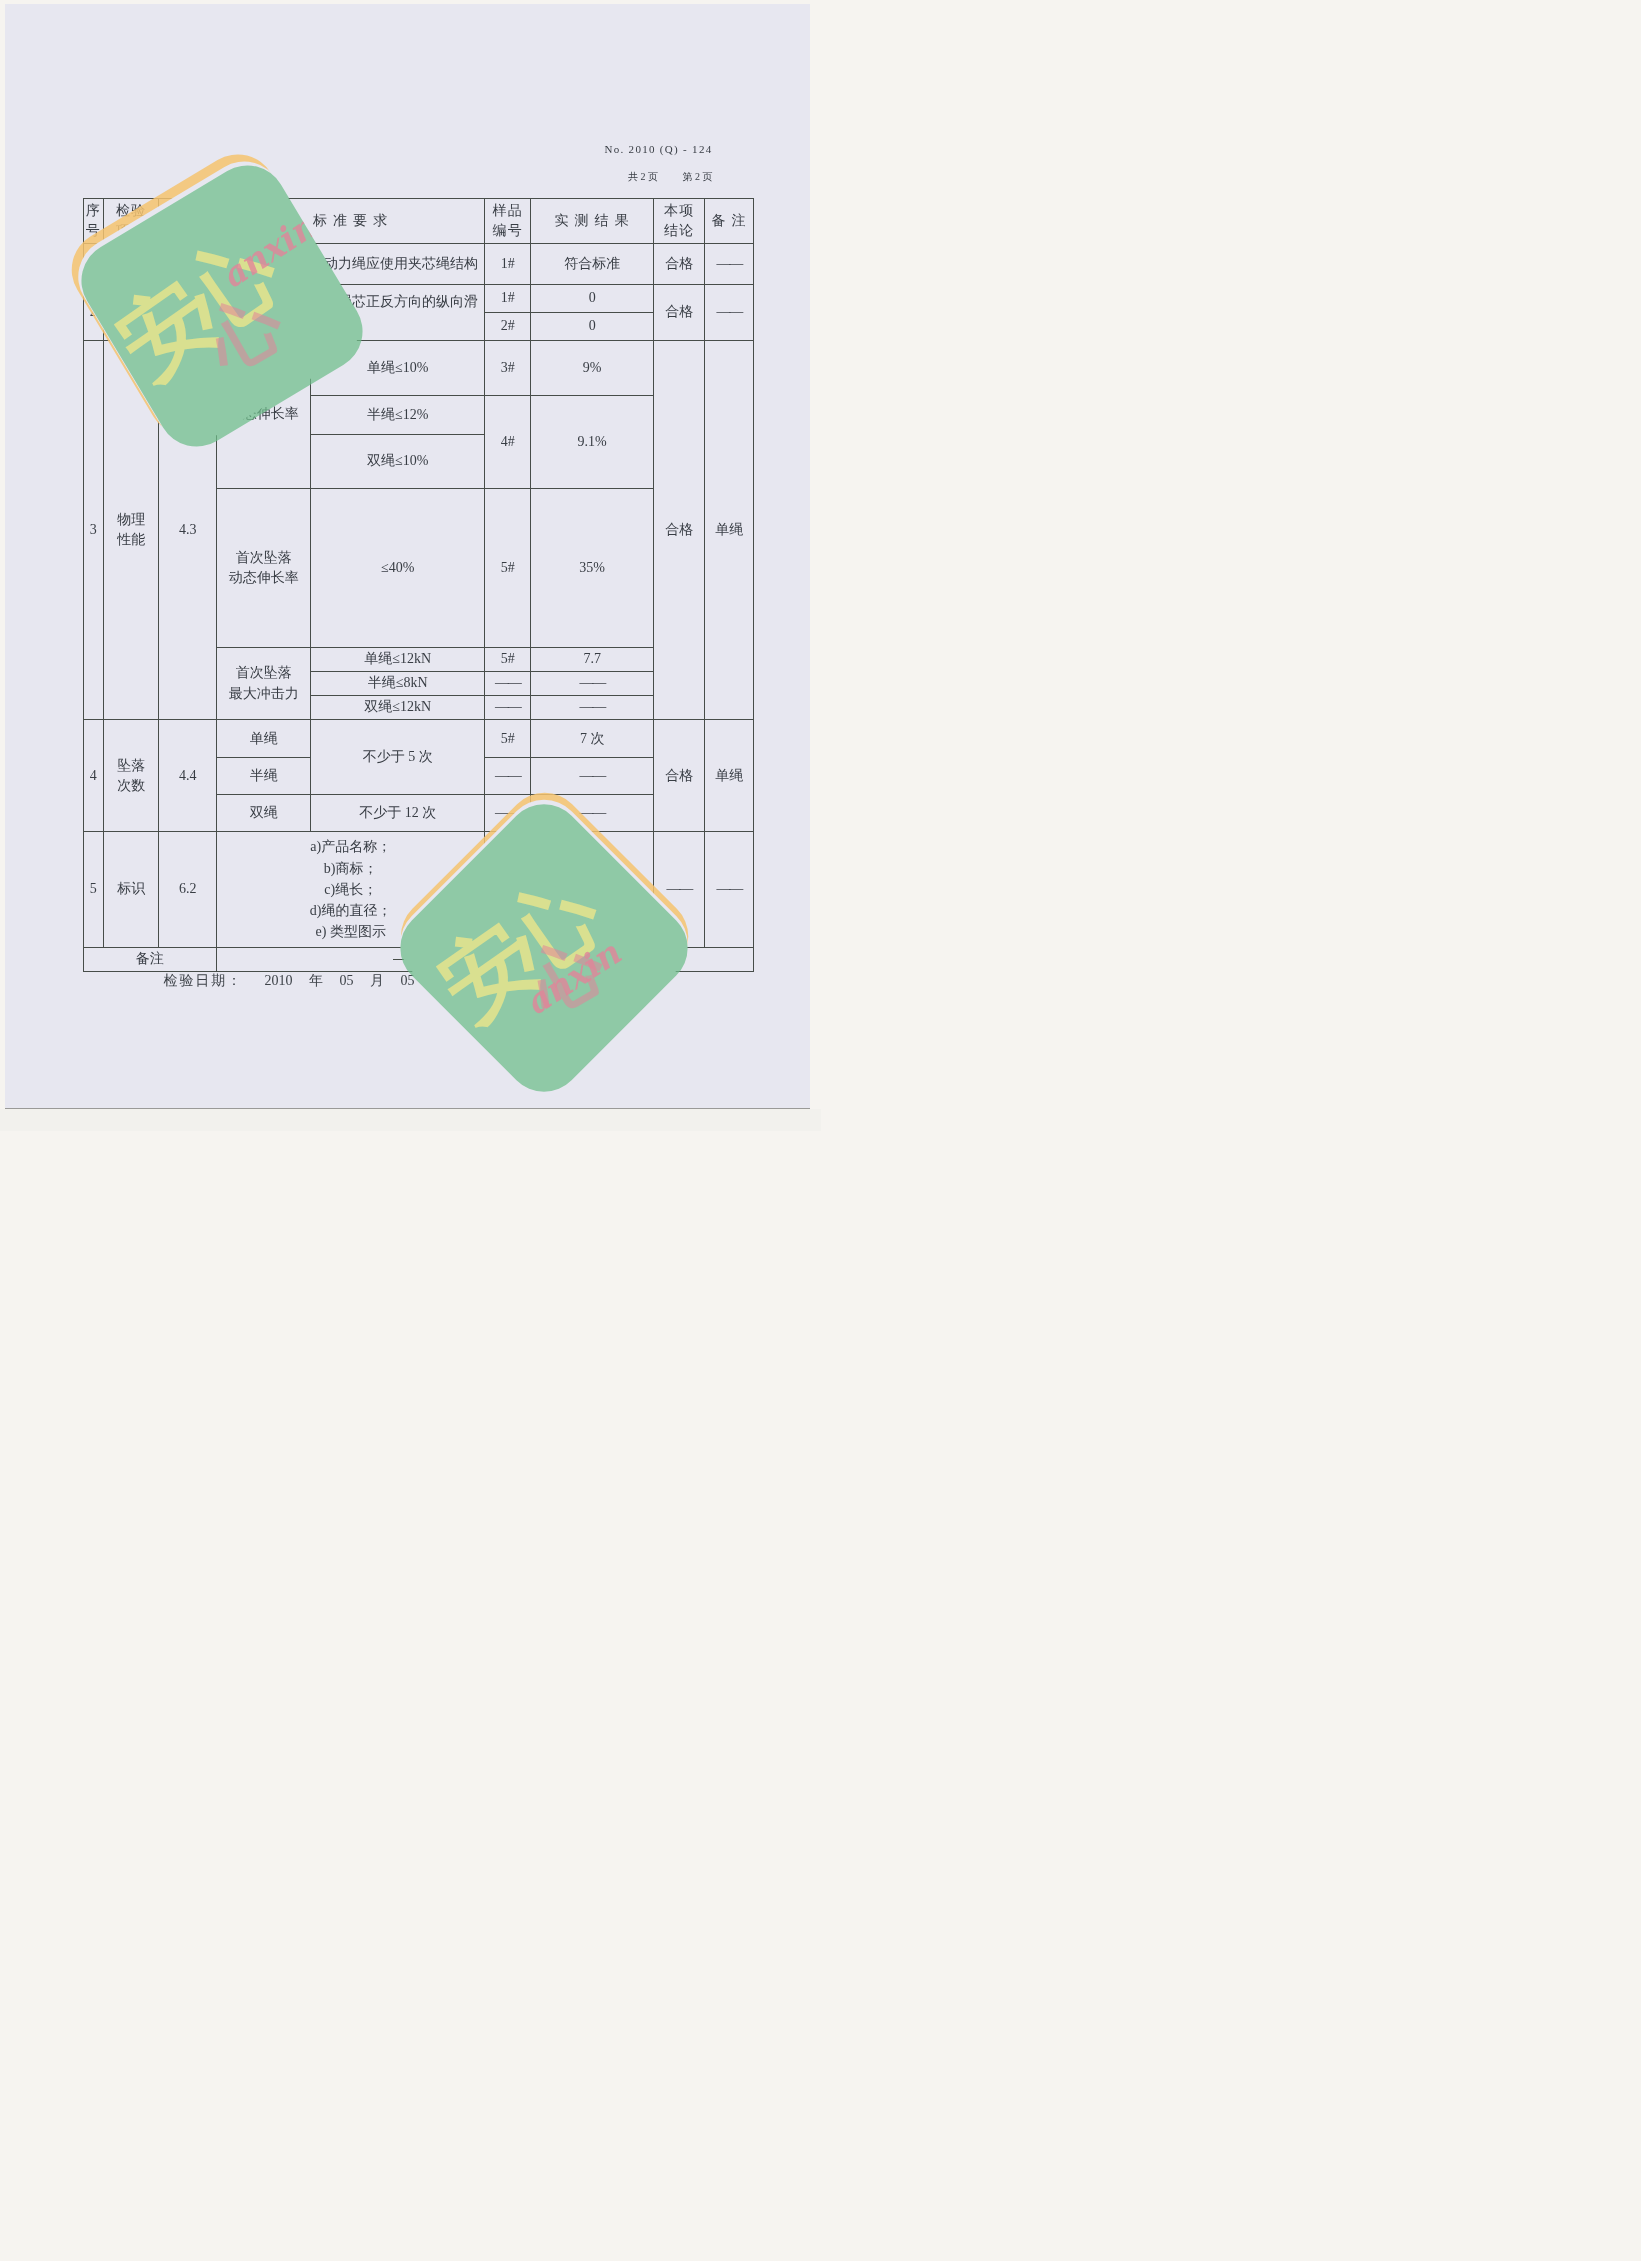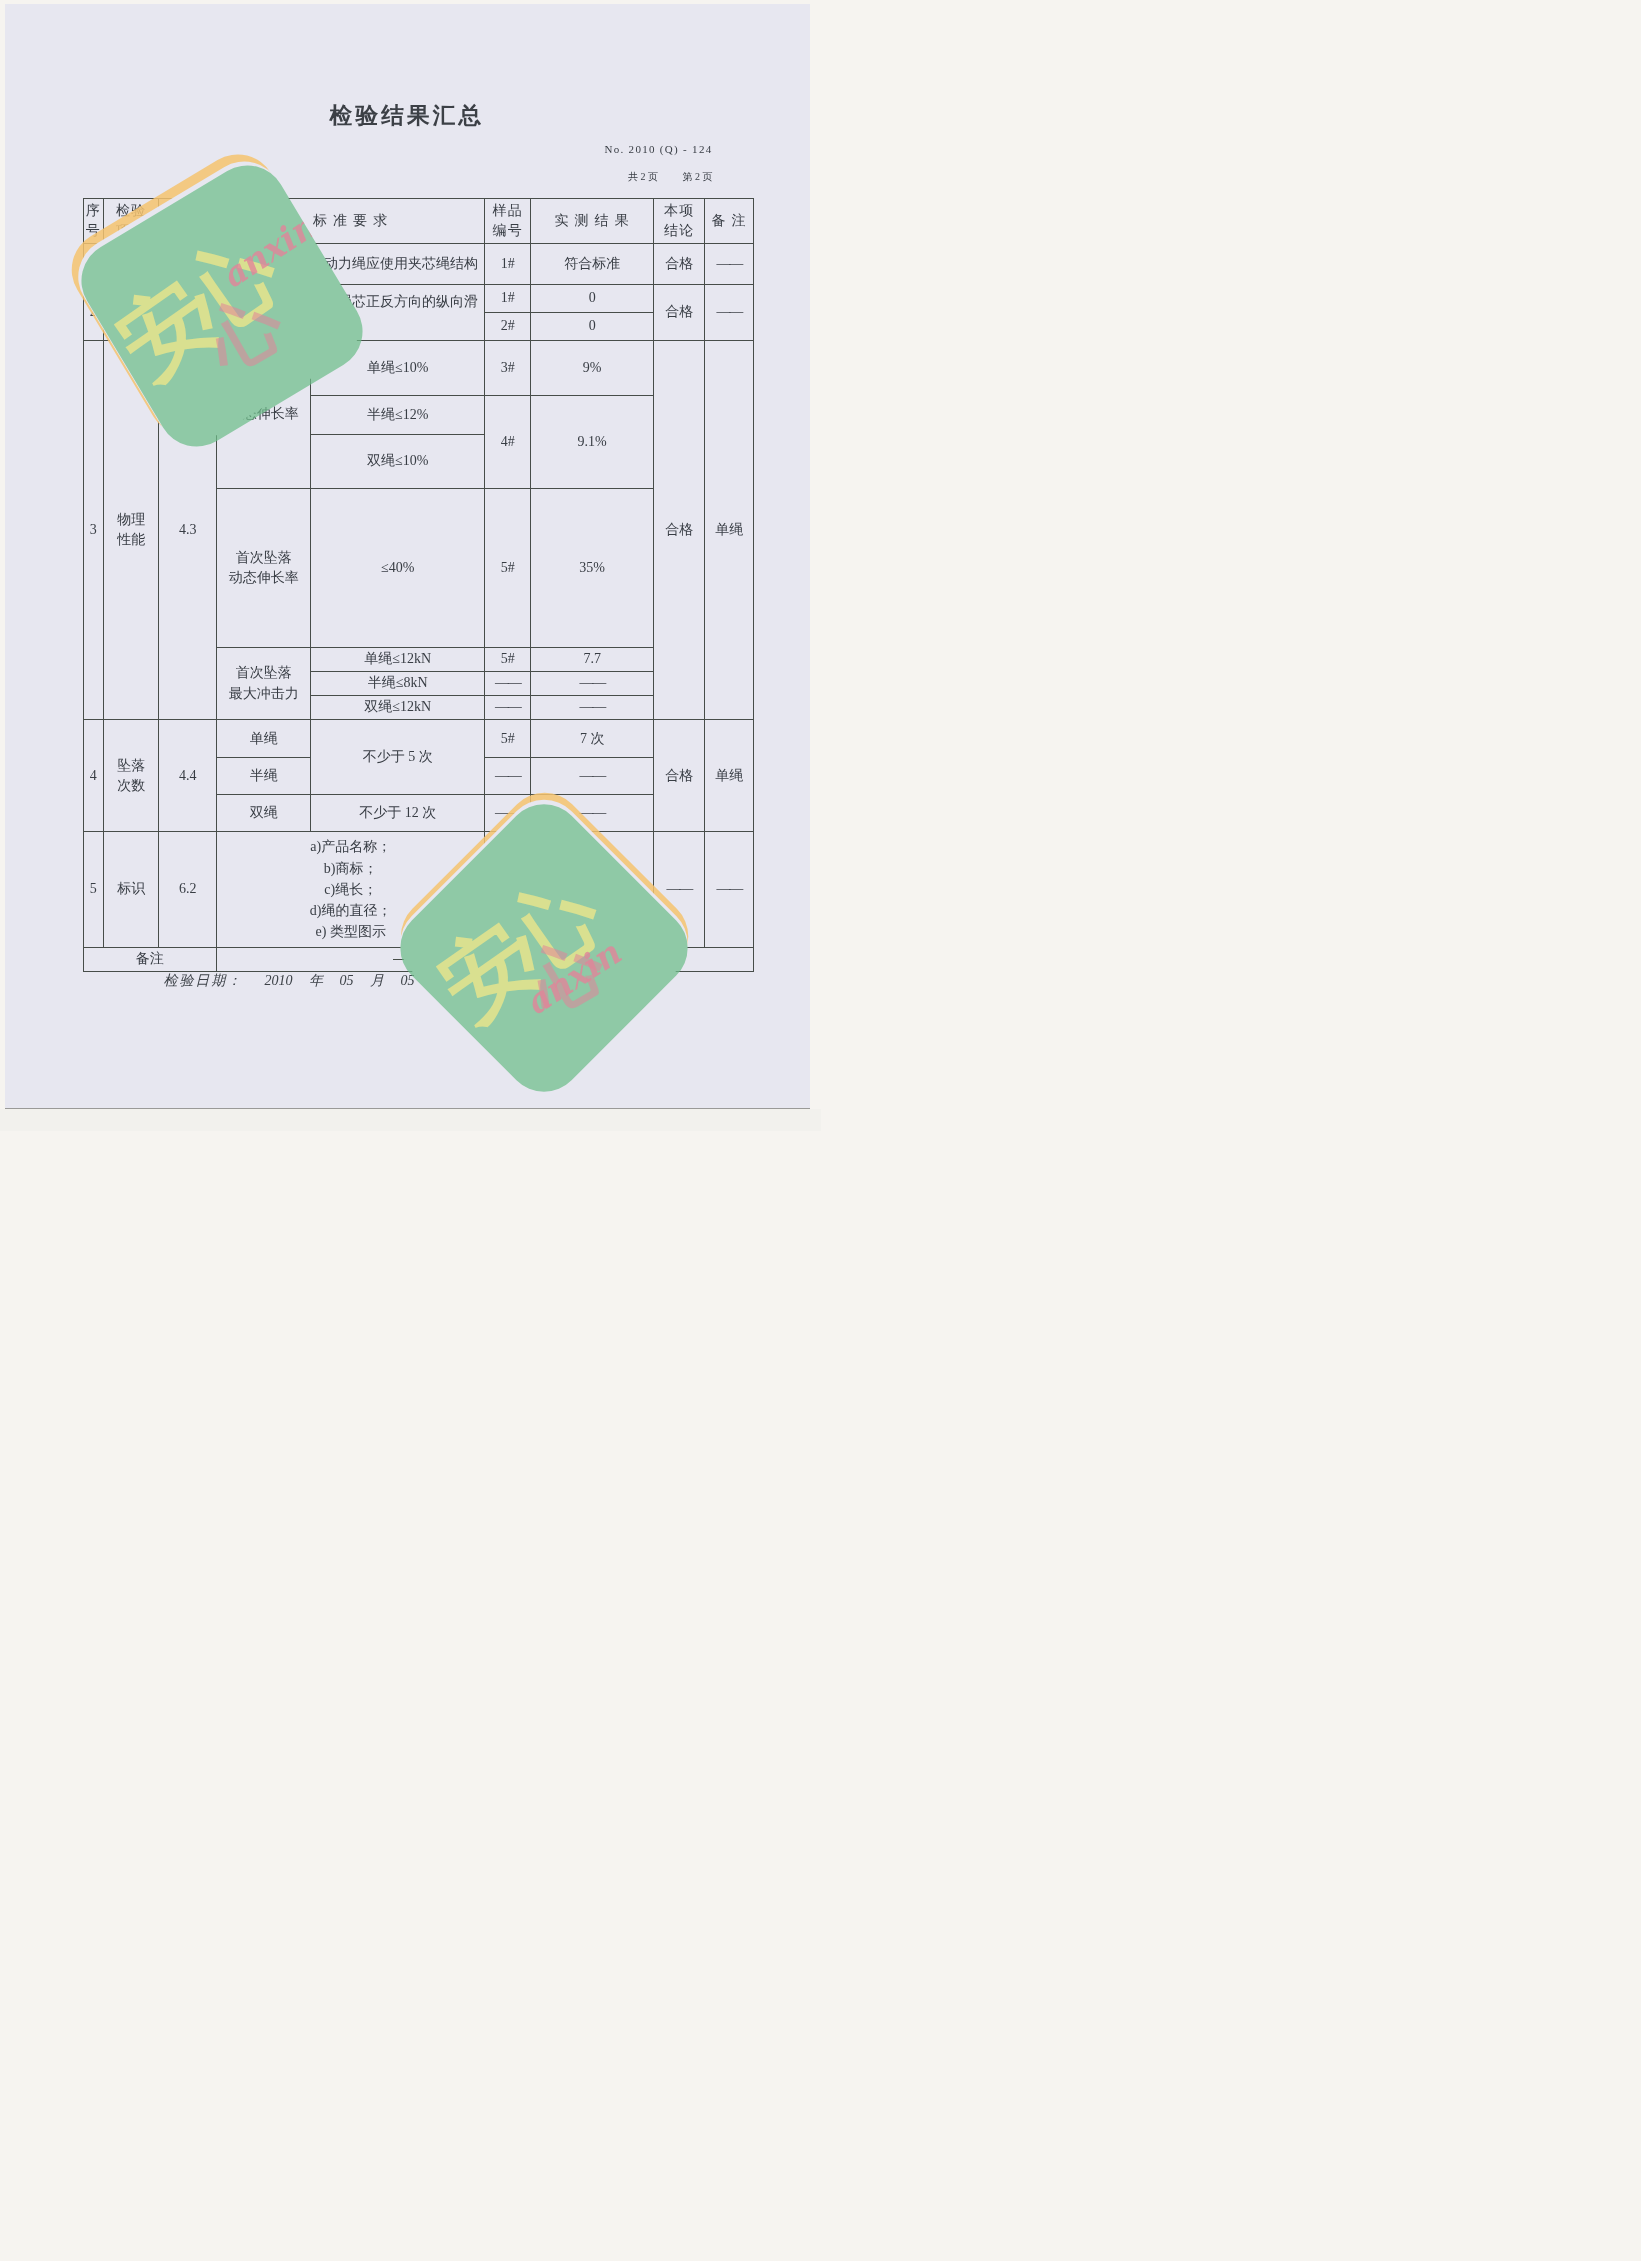--- a/index.html
+++ b/index.html
@@ -48,21 +48,21 @@
   .dash{letter-spacing:-1.3px;color:#4a4f54;}
   .fill-line{
     display:inline-block;width:139px;height:0;
     border-bottom:1.3px solid var(--line);
     margin-left:176px;vertical-align:middle;
   }
   .dateline{
     position:absolute;left:159px;top:968px;font-size:14px;color:#3d4248;
     white-space:nowrap;
   }
-  .dateline span{margin-right:13px;font-style:italic;}
+  .dateline span{margin-right:13px;}
   .dateline .lbl{margin-right:18px;letter-spacing:1.9px;}
 
   
   .stamp{
     position:absolute;left:303px;top:880px;width:172px;height:172px;
     z-index:5;pointer-events:none;
   }
   .stamp svg{width:100%;height:100%;}
 
   
@@ -106,21 +106,20 @@
   .page-bottom{
     position:absolute;left:0;top:1109px;width:100%;height:22px;
     background:#f2f1ed;
   }
 </style>
 </head>
 <body>
 
 <div class="paper">
 
-  <div class="title">检验结果汇总</div>
   <div class="docno">No. 2010 (Q) - 124</div>
   <div class="pageinfo">
     <span>共 2 页</span>
     <span class="gap">第 2 页</span>
   </div>
 
   <table class="tbl">
     <colgroup>
       <col style="width:20.7px">
         <col style="width:55px">

